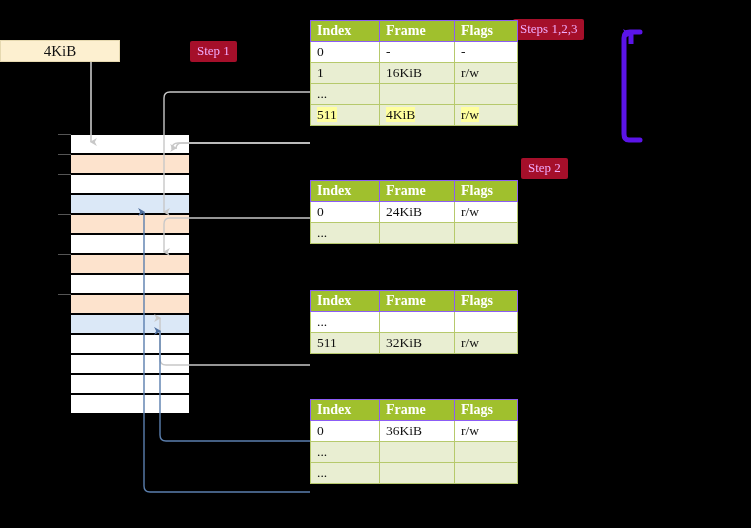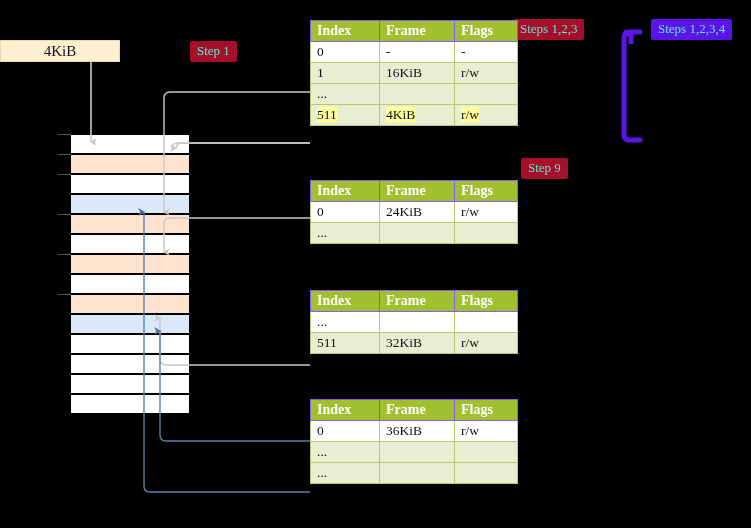--- a/index.html
+++ b/index.html
@@ -18,21 +18,21 @@
     color:#111;
     font-size:15px;
     text-align:center;
     line-height:21px;
     box-sizing:border-box;
   }
 
   
   .badge{
     position:absolute;
-    color:#5eead4;
+    color:#f0abfc;
     font-size:13px;
     line-height:18px;
     padding:1px 7px 2px 7px;
     box-sizing:border-box;
     white-space:nowrap;
     border-radius:2px;
   }
   .badge.crimson{background:#a50f2a;}
   .badge.violet{background:#5b14e8;}
 
@@ -86,23 +86,22 @@
 <body>
 
 <div class="stage">
 
   <div class="size-label" style="left:0px;top:40px;width:120px;height:22px;">4KiB</div>
 
   <div class="badge crimson" style="left:190px;top:41px;">Step 1</div>
 
   <div class="badge crimson" style="left:513px;top:19px;">Steps 1,2,3</div>
 
-  <div class="badge violet" style="left:651px;top:19px;">Steps 1,2,3,4</div>
-
-  <div class="badge crimson" style="left:521px;top:158px;">Step 9</div>
+
+  <div class="badge crimson" style="left:521px;top:158px;">Step 2</div>
 
   <div class="memcol" id="memcol">
       <div class="memrow" style="top: 0px;"></div>
       <div class="memrow orange" style="top: 20px;"></div>
       <div class="memrow" style="top: 40px;"></div>
       <div class="memrow blue" style="top: 60px;"></div>
       <div class="memrow orange" style="top: 80px;"></div>
       <div class="memrow" style="top: 100px;"></div>
       <div class="memrow orange" style="top: 120px;"></div>
       <div class="memrow" style="top: 140px;"></div>

